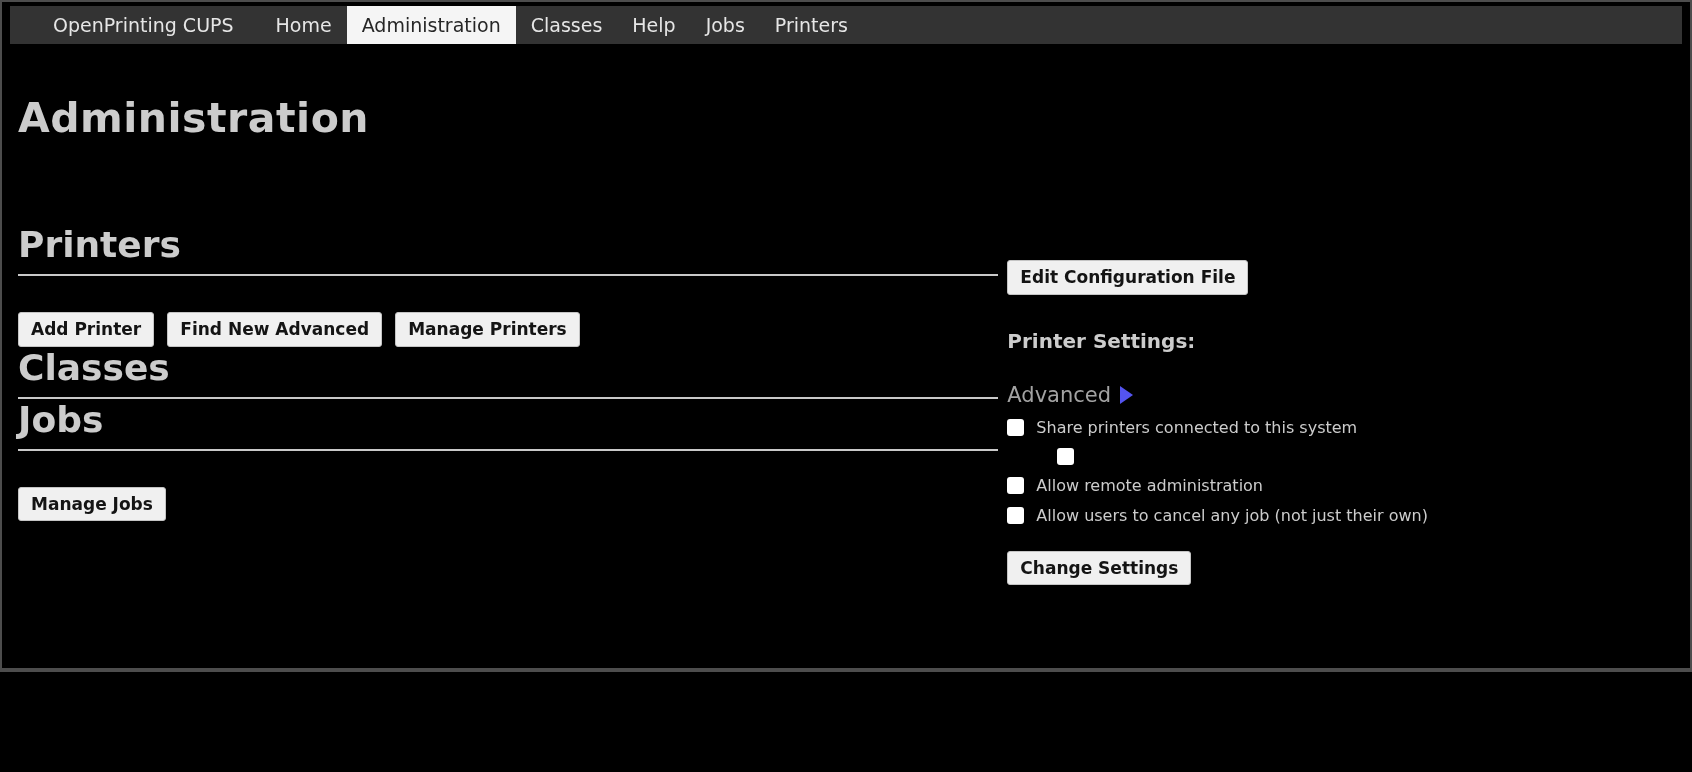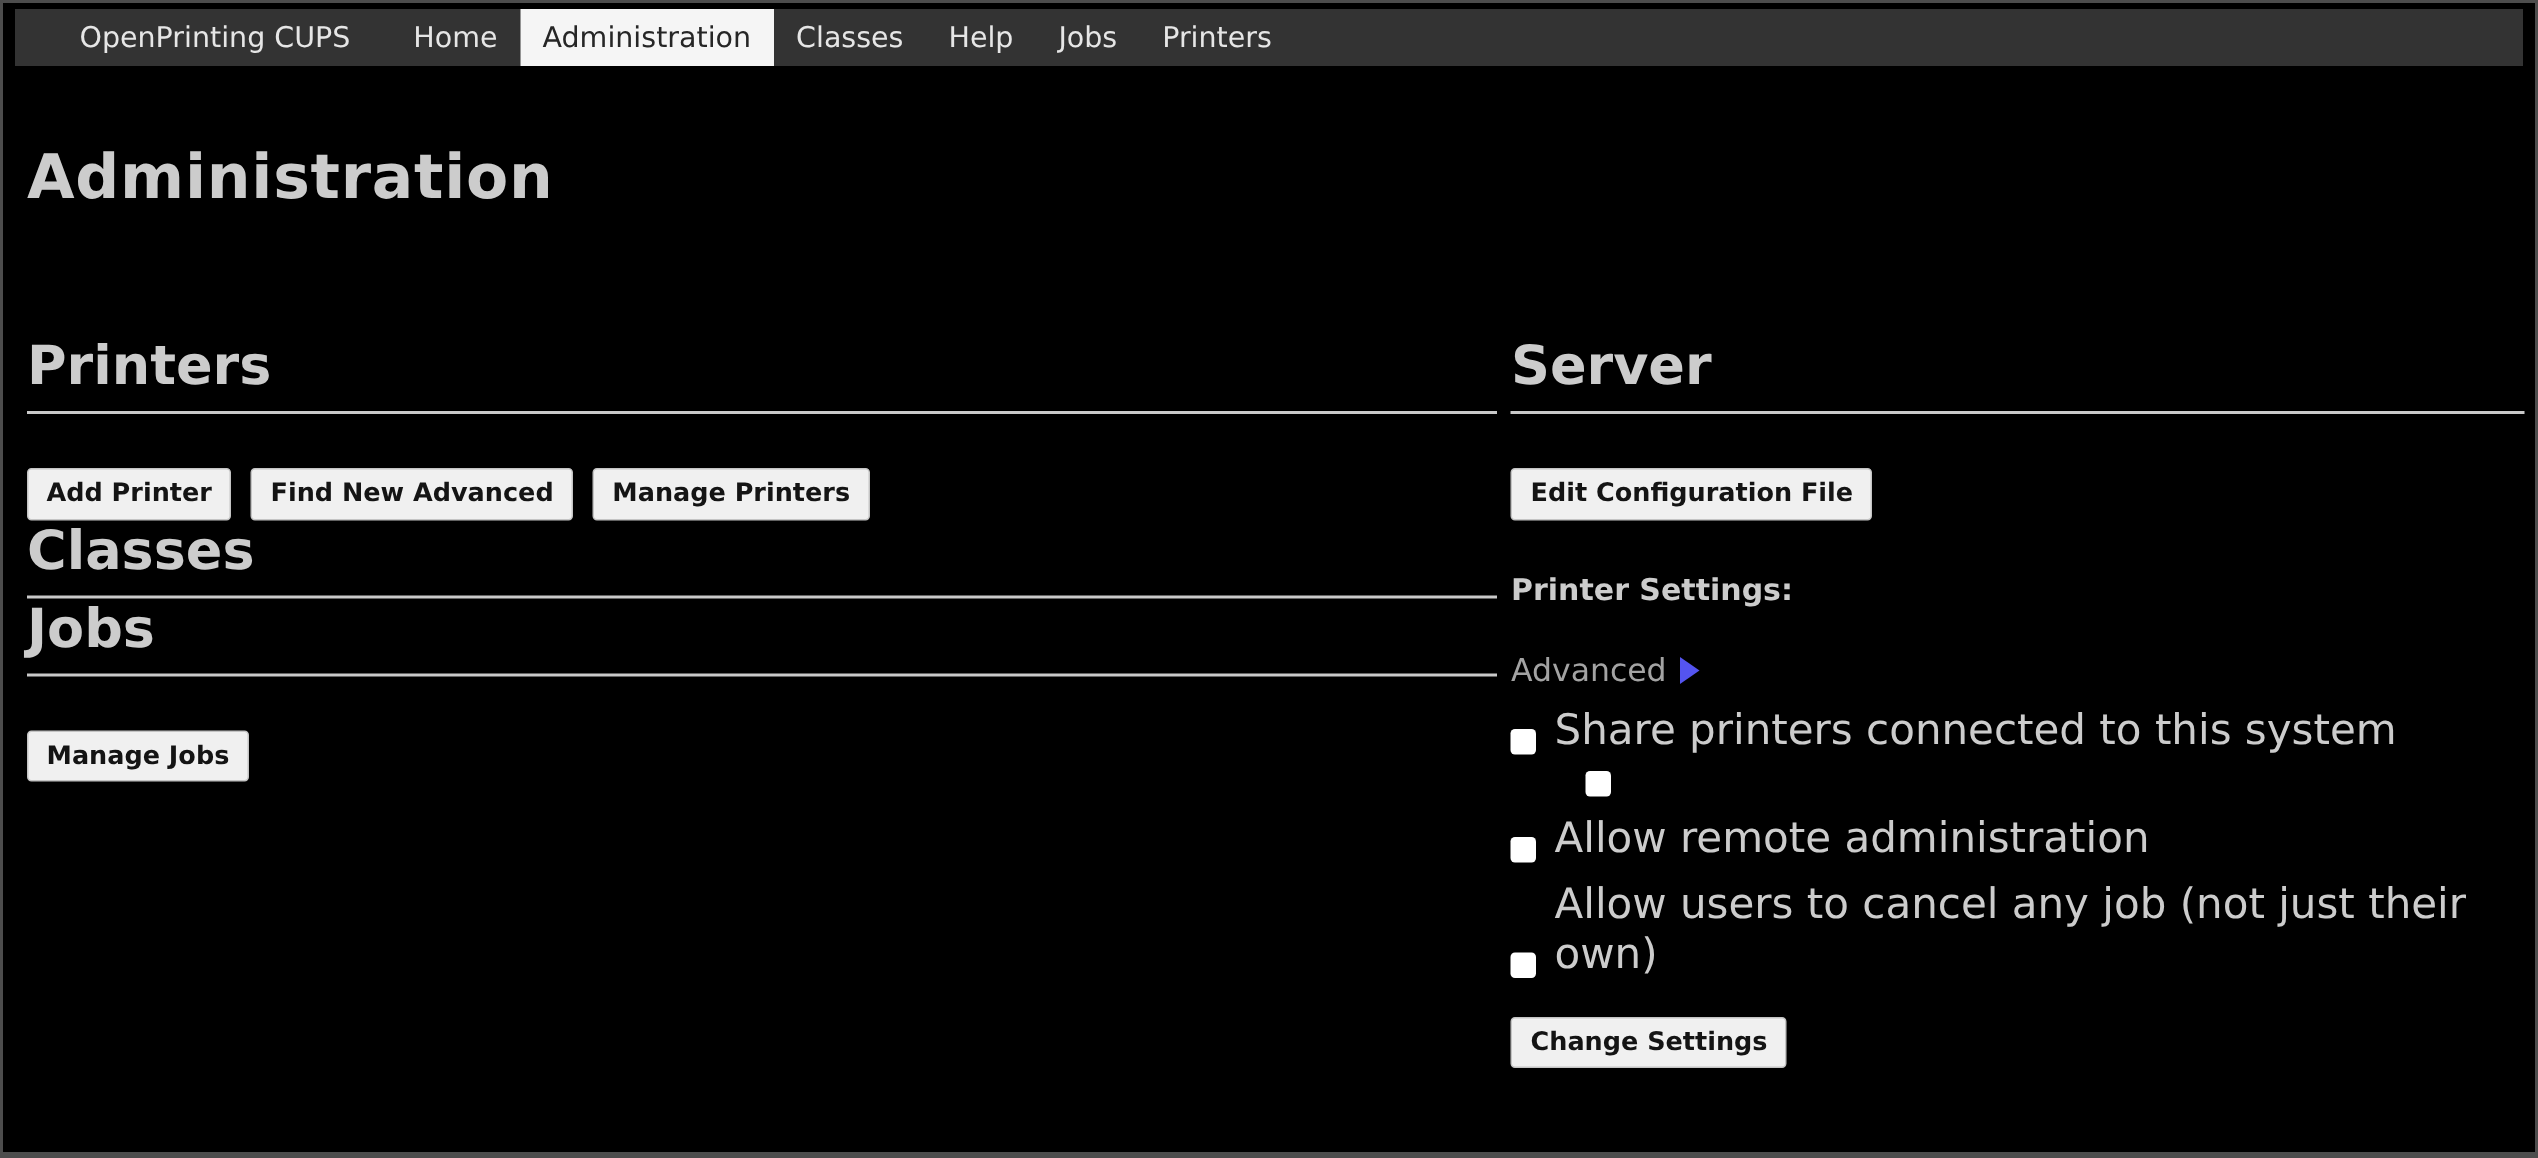--- a/index.html
+++ b/index.html
@@ -1,20 +1,20 @@
 <!DOCTYPE html>
 <html><head>
 <meta charset="utf-8">
 <style>
   * { box-sizing: border-box; }
   html,body { margin:0; padding:0; background:#000; }
   body { font-family:"DejaVu Sans","Liberation Sans",sans-serif; color:#ccc; }
 
   .frame {
-    position:relative; width:1692px; height:772px; background:#000;
+    position:relative; width:1692px; height:672px; background:#000;
     border:2px solid #4d4d4d; border-bottom-width:4px; overflow:hidden;
   }
 
   
   .nav {
     margin:4px 8px 0 8px; background:#333333; height:38px;
     display:flex; align-items:stretch; padding-left:28px; font-size:19px;
   }
   .nav a {
     display:flex; align-items:center; padding:0 15px;
@@ -51,21 +51,21 @@
   .advanced-link {
     display:inline-flex; align-items:center; margin-top:30px;
     color:#a3a3a3; font-size:21px; text-decoration:none; cursor:pointer;
   }
   .advanced-arrow {
     width:0; height:0; margin-left:9px; display:inline-block;
     border-top:9px solid transparent; border-bottom:9px solid transparent;
     border-left:13px solid #5454f0;
   }
   .checkbox-list { margin-top:8px; }
-  .checkbox-row { display:flex; align-items:flex-end; margin-top:11px; font-size:28px; }
+  .checkbox-row { display:flex; align-items:center; margin-top:11px; font-size:16px; }
   .checkbox-row.indent { margin-left:50px; }
   .checkbox {
     width:17px; height:17px; background:#ffffff; border-radius:3px;
     margin-right:12px; flex:none; cursor:pointer;
   }
   .change-row { margin-top:26px; }
 </style>
 </head>
 <body>
 
@@ -96,21 +96,20 @@
 
         <h2 class="section-title gap-top">Classes</h2>
 
         <h2 class="section-title gap-top">Jobs</h2>
         <div class="btn-row">
           <button class="btn">Manage Jobs</button>
         </div>
       </div>
 
       <div>
-        <h2 class="section-title">Server</h2>
         <div class="btn-row">
           <button class="btn">Edit Configuration File</button>
         </div>
 
         <div class="server-settings-label">Printer Settings:</div>
 
         <a class="advanced-link">
           <span>Advanced</span>
           <span class="advanced-arrow"></span>
         </a>

